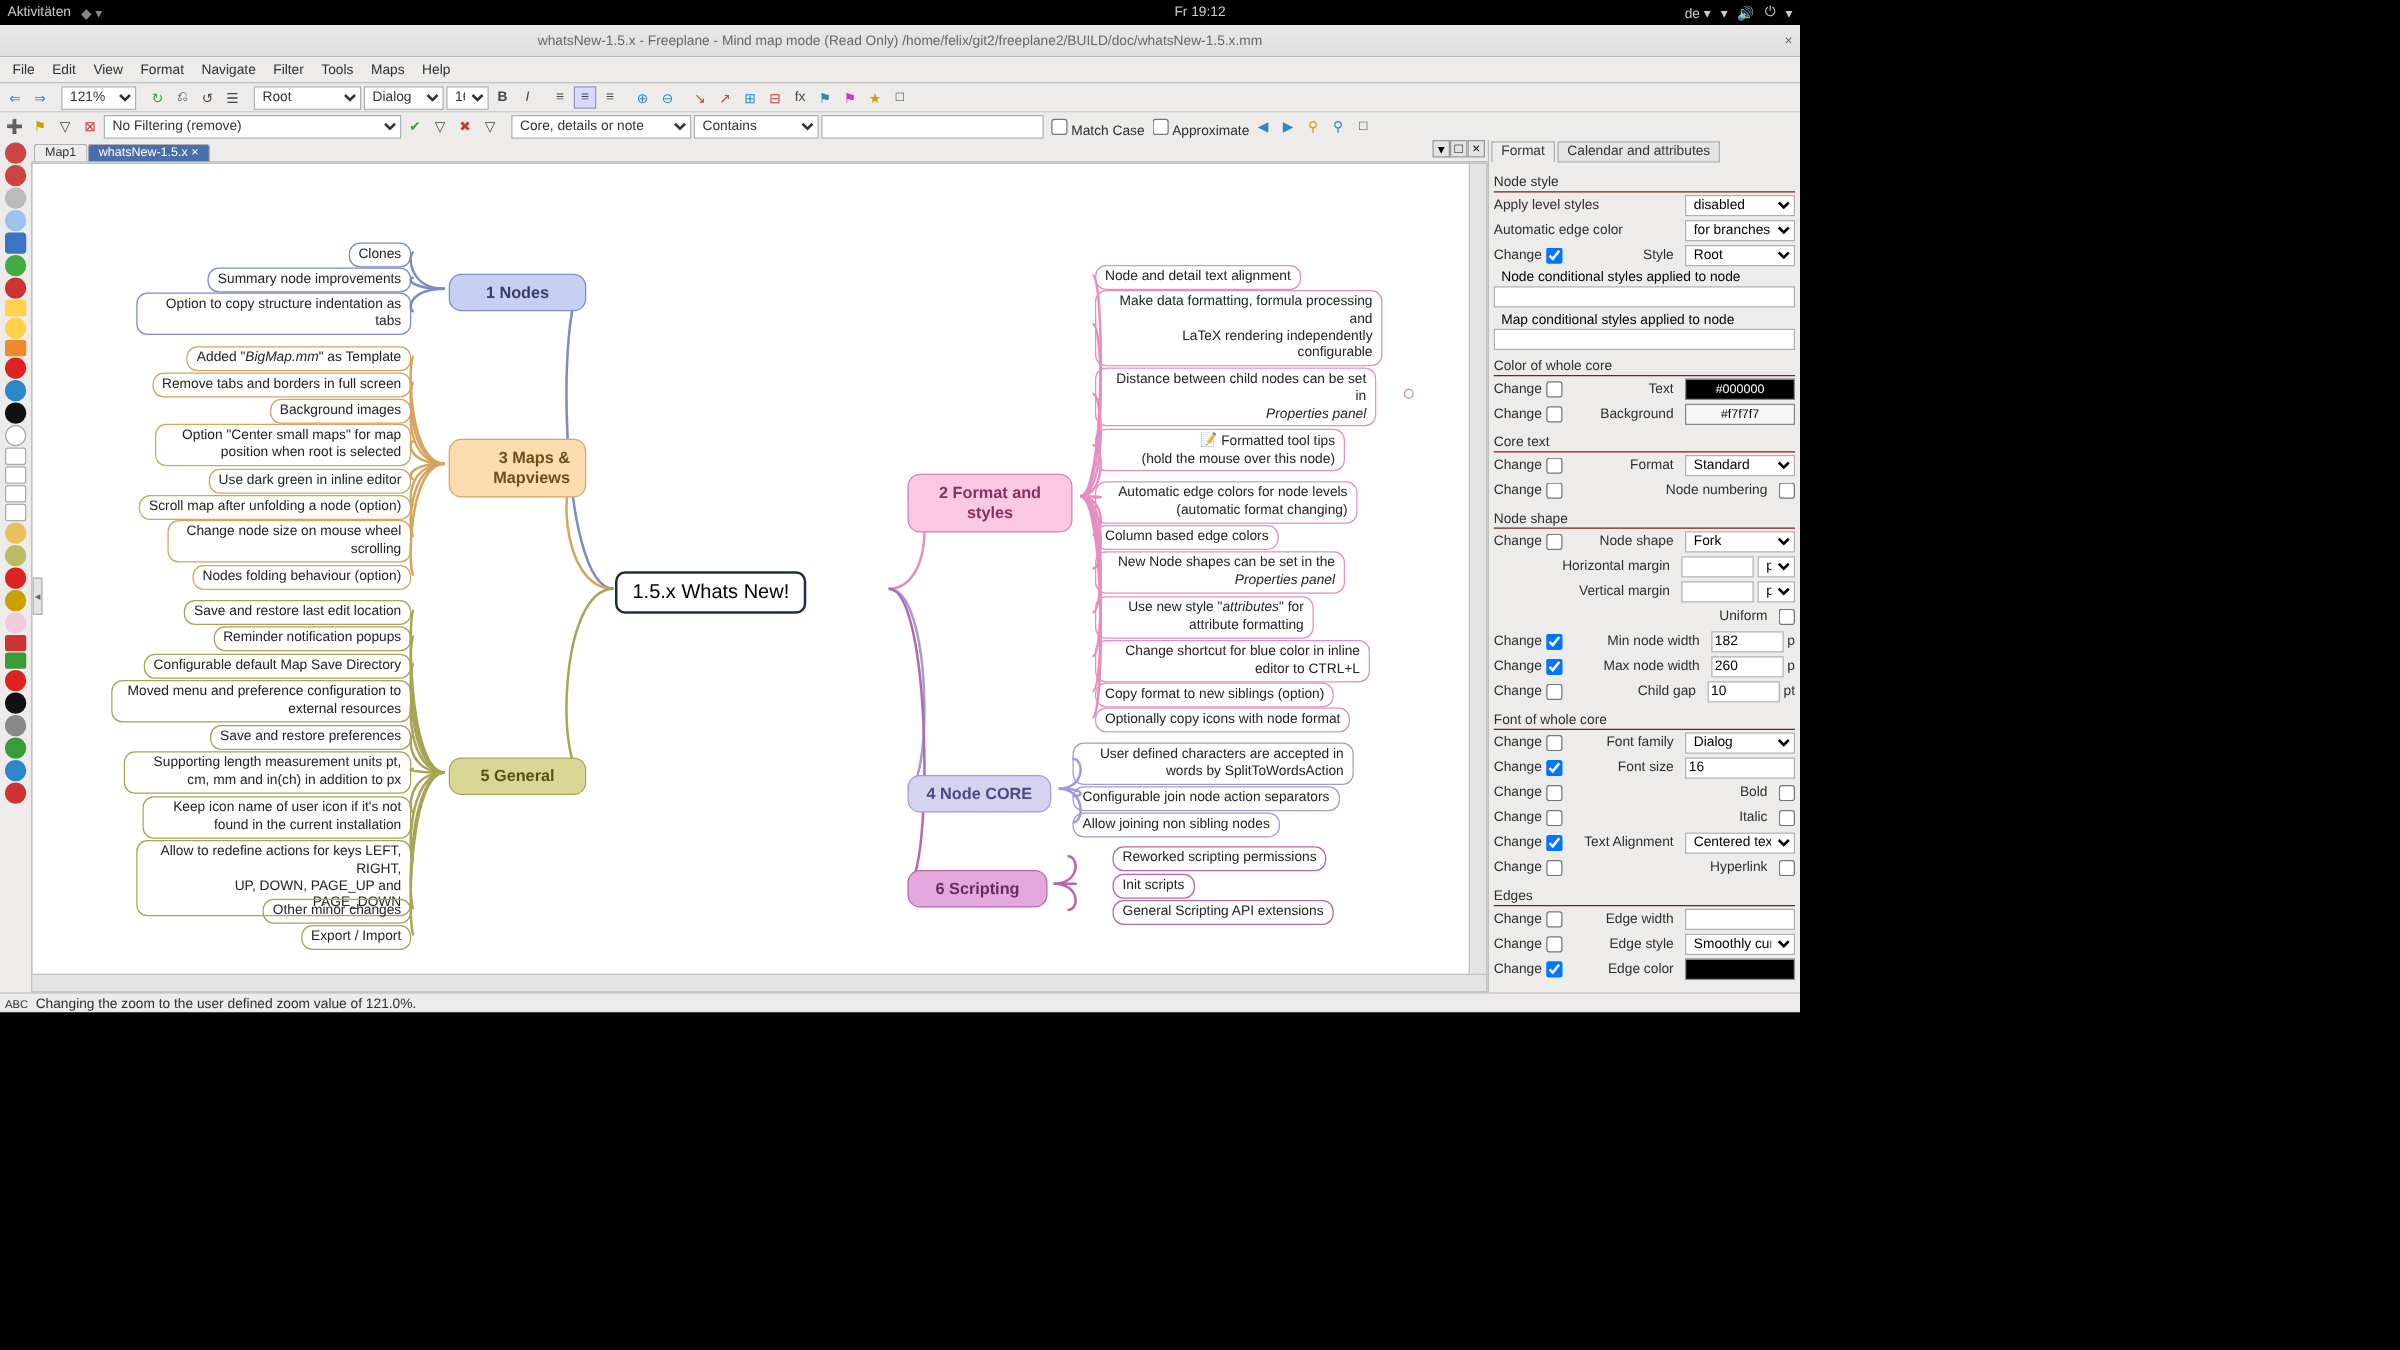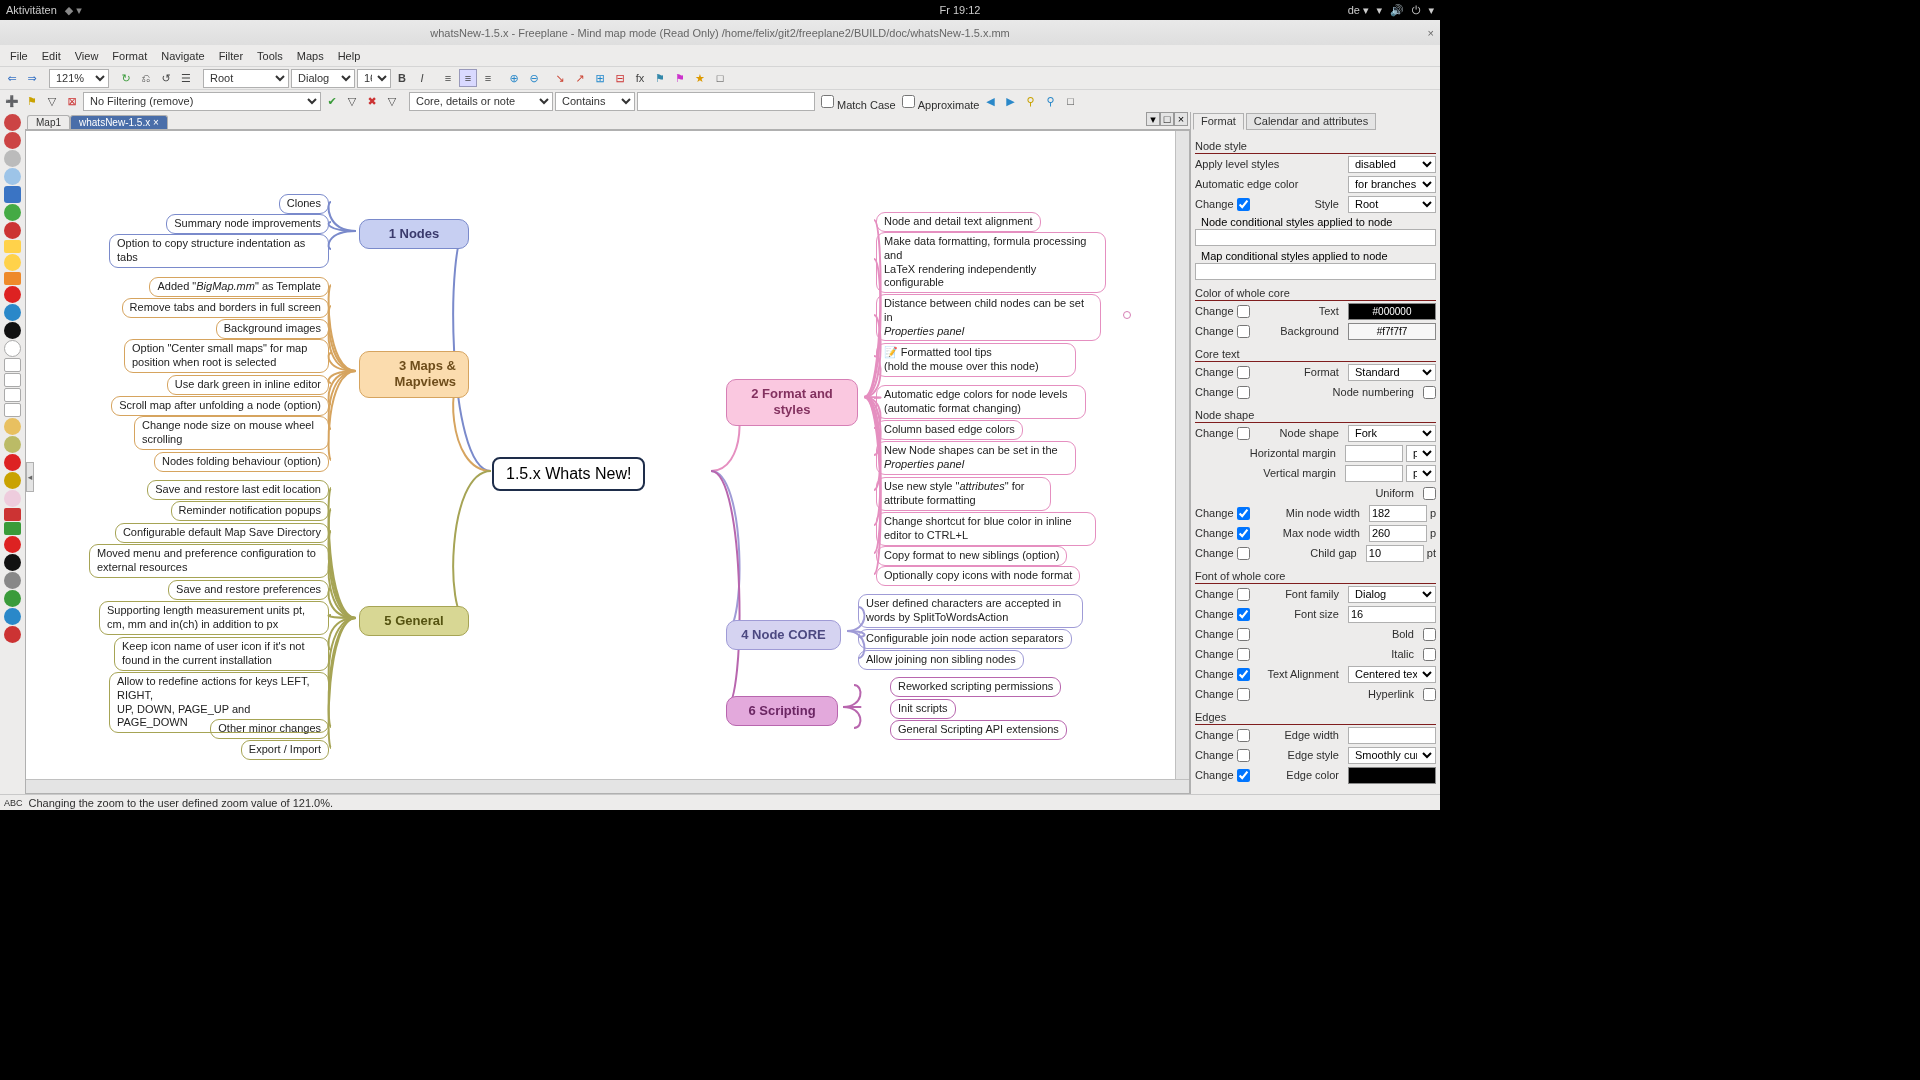--- a/index.html
+++ b/index.html
@@ -36,21 +36,21 @@
 .tabstrip .tab { padding: 1px 8px; background:#edeceb; color:#333; border:1px solid #b0b0b0; border-bottom:none; border-radius:3px 3px 0 0; font-size:10px;}
 .tabstrip .tab.active { background:#4a6ea9; color:#fff;}
 .tabstrip .controls { position:absolute; right:2px; top:0; font-size:10px; display:flex; gap:0;}
 .tabstrip .controls span { border:1px solid #999; width:14px;height:14px; display:flex;align-items:center;justify-content:center;background:#e4e4e4;}
 
 .canvas { flex:1; background:#fff; position:relative; overflow:hidden; border:1px solid #b0b0b0;}
 .canvas .scrollbar-h { position:absolute; left:0; right:0;bottom:0;height:14px; background:#e4e4e4;border-top:1px solid #c0c0c0;}
 .canvas .scrollbar-v { position:absolute; top:0; bottom:14px; right:0;width:14px; background:#e4e4e4; border-left:1px solid #c0c0c0;}
 .canvas svg { position:absolute; left:0; top:0; pointer-events:none;}
 
-.nd { position:absolute; padding: 2px 7px; border-radius: 9px; border:1px solid; white-space:nowrap; font-size:11px; line-height:1.25;}
+.nd { position:absolute; padding: 2px 7px; border-radius: 9px; border:1px solid; white-space:nowrap; font-size:11px; line-height:1.25;text-align:right;}
 .nd.multi { white-space:normal;}
 .root { padding: 6px 12px; border:2px solid #1e2d4a; border-radius:8px; font-size:16px; background:#fff;}
 .topic { padding: 6px 12px; border-radius:10px; font-weight:bold; font-size:13px;}
 .t-blue { background:#c7cff2; border-color:#7a8acb; color:#3a3a6c;}
 .t-orange { background:#fbdcae; border-color:#d6a45f; color:#6e4d1b;}
 .t-olive { background:#d8d794; border-color:#a6a455; color:#555311;}
 .t-pink { background:#fac8e0; border-color:#d67fb5; color:#83315f;}
 .t-lilac { background:#d5d3f1; border-color:#9f9bd6; color:#4c4981;}
 .t-mag { background:#e3a9dc; border-color:#b866ae; color:#6b2663;}
 .c-blue { border-color:#7a8acb; color:#222;}
@@ -163,21 +163,21 @@
   <span class="btn" style="color:#c9a200">⚑</span>
   <span class="btn">▽</span>
   <span class="btn" style="color:#c33">⊠</span>
   <select style="width:238px"><option>No Filtering (remove)</option></select>
   <span class="btn" style="color:#3a9b3a">✔</span>
   <span class="btn">▽</span>
   <span class="btn" style="color:#c33">✖</span>
   <span class="btn">▽</span>
   <span class="sep"></span>
   <select style="width:144px"><option>Core, details or note</option></select>
-  <select style="width:80px"><option>Contains</option></select>
+  <select style="width:100px"><option>Contains</option></select>
   <input type="text" style="width: 178px;">
   <label class="chk-label">
       <input type="checkbox" style=""> 
       <span>Match Case</span>
     </label>
   <label class="chk-label">
       <input type="checkbox" style=""> 
       <span>Approximate</span>
     </label>
   <span class="btn" style="color:#2a88c9">◀</span>

